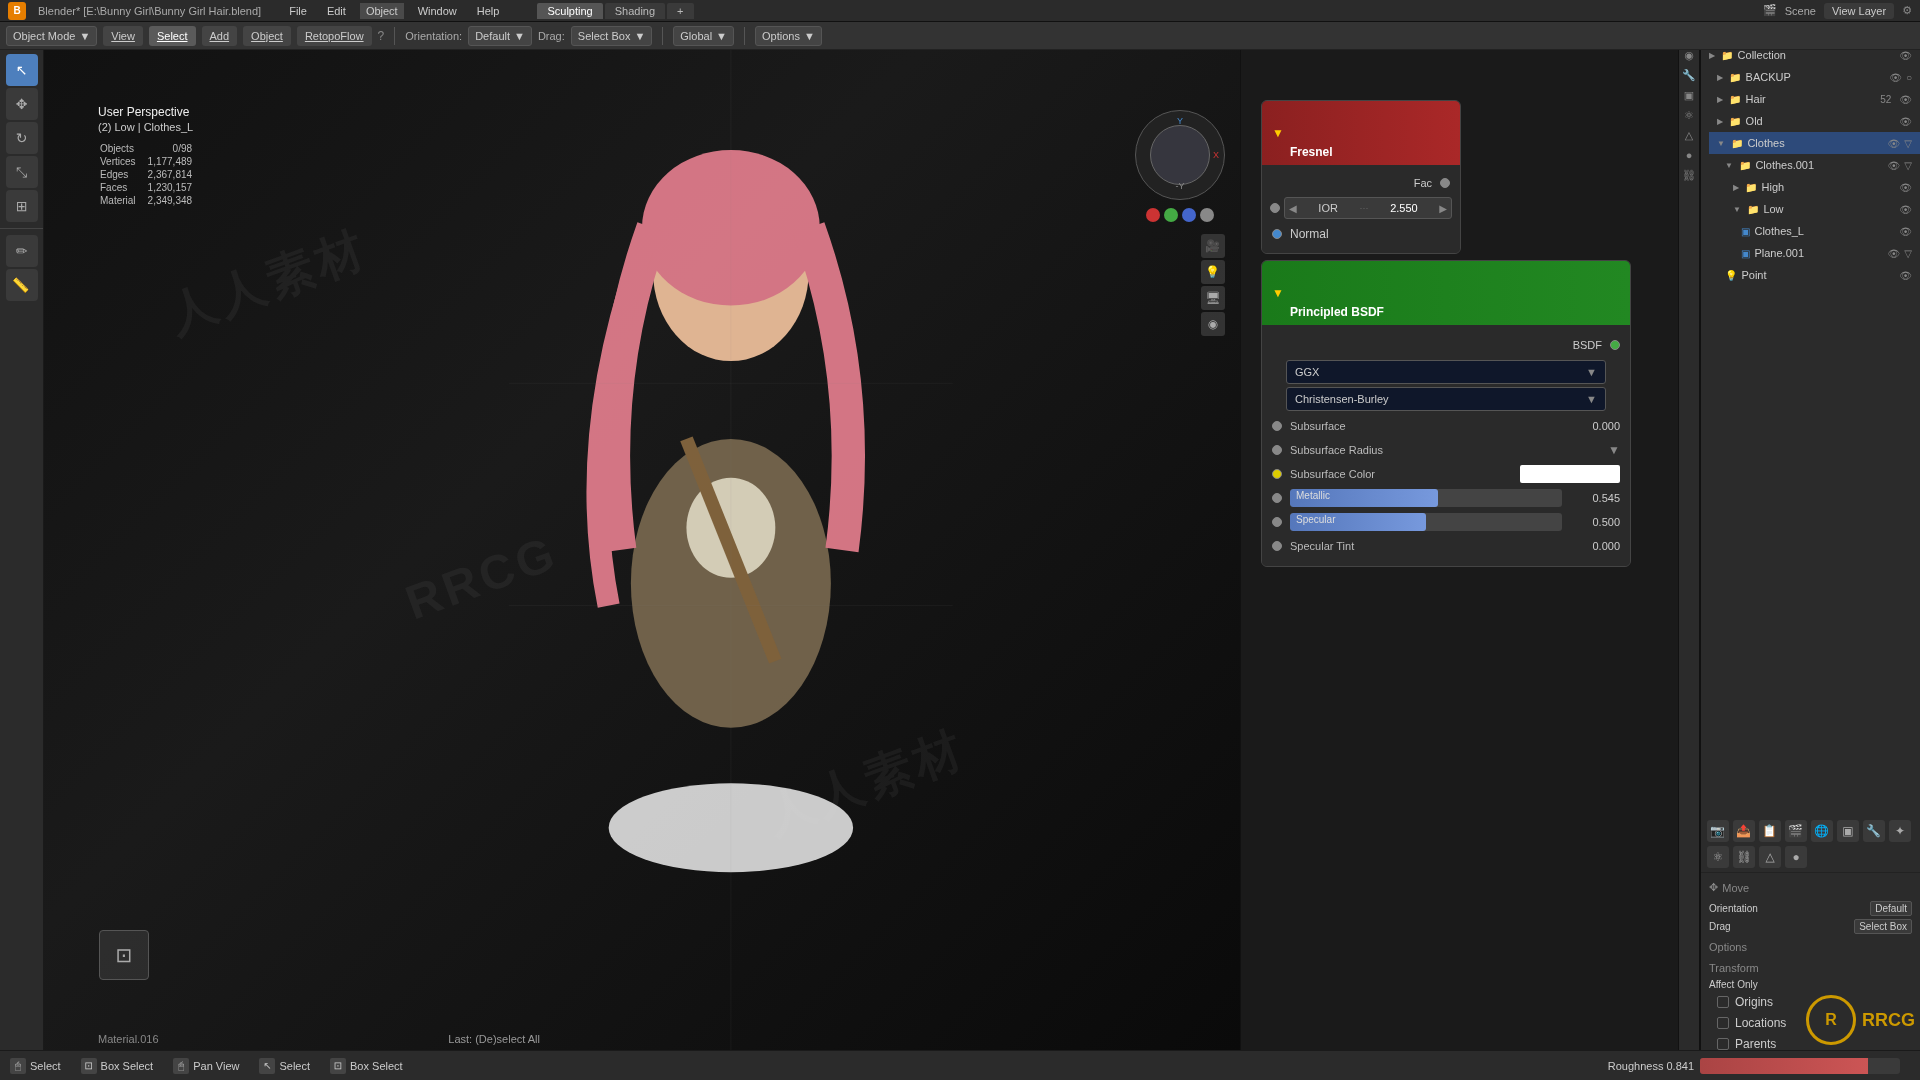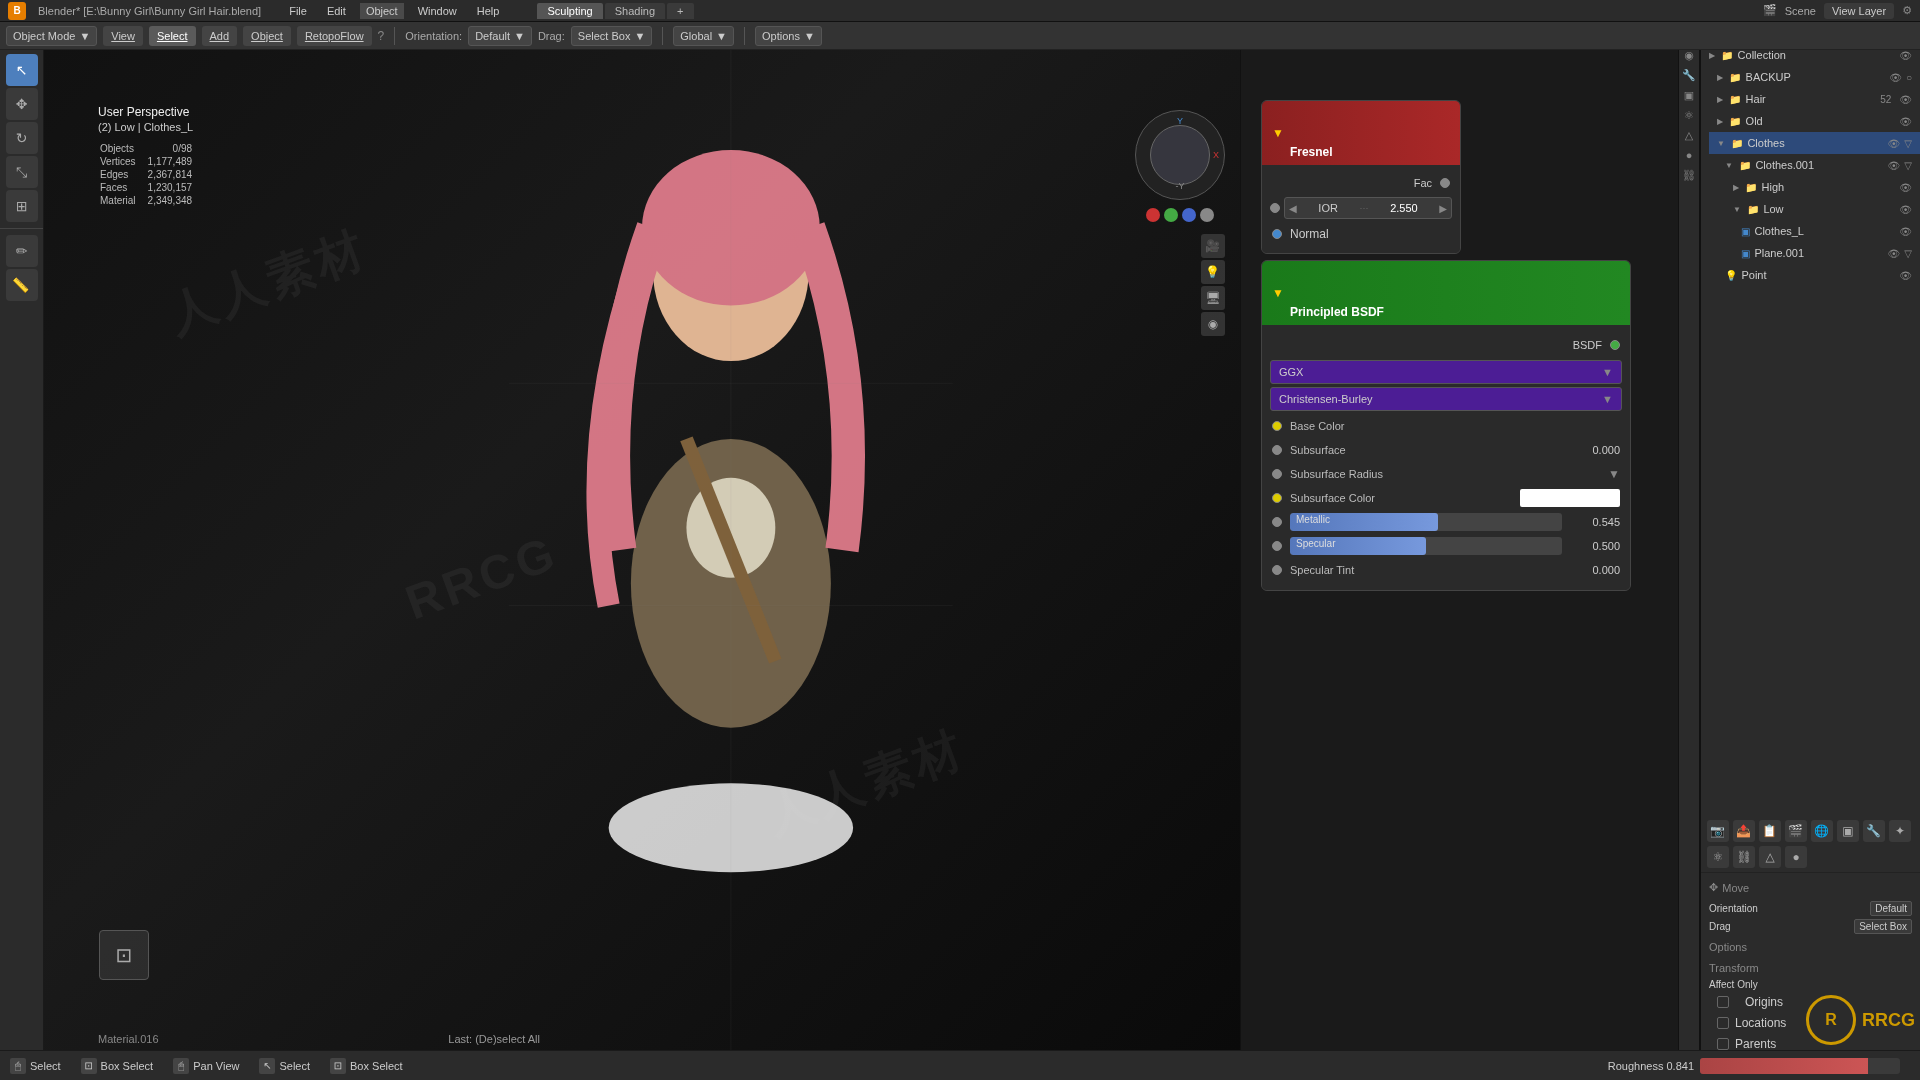--- a/index.html
+++ b/index.html
@@ -296,22 +296,22 @@
       z-index: 10;
     }
     .node-bsdf-output {
       display: flex;
       align-items: center;
       justify-content: flex-end;
       padding: 6px 10px;
       gap: 8px;
     }
     .dropdown-row {
-      margin: 3px 8px;
-      background: #4c1d95;
+      margin: 3px 24px;
+      background: #0f172a;
       border: 1px solid #555;
       border-radius: 3px;
       padding: 4px 8px;
       display: flex; align-items: center; justify-content: space-between;
       cursor: pointer; font-size: 11px; color: #ccc; height: 24px;
     }
     .dropdown-arrow { color: #888; }
     .property-row {
       display: flex;
       align-items: center;
@@ -777,24 +777,20 @@
         <div class="dropdown-row">
           <span>GGX</span>
           <span class="dropdown-arrow">▼</span>
         </div>
 
         <div class="dropdown-row">
           <span>Christensen-Burley</span>
           <span class="dropdown-arrow">▼</span>
         </div>
 
-        <div class="property-row">
-          <div class="socket socket-yellow"></div>
-          <span class="prop-label">Base Color</span>
-        </div>
 
         <div class="property-row">
           <div class="socket socket-gray"></div>
           <span class="prop-label">Subsurface</span>
           <span class="prop-value">0.000</span>
         </div>
 
         <div class="property-row">
           <div class="socket socket-gray"></div>
           <span class="prop-label">Subsurface Radius</span>
@@ -966,21 +962,21 @@
     </div>
     <div class="props-inner-field">
       <span>Drag</span>
       <div class="prop-field-value">Select Box</div>
     </div>
     <div style="font-size:11px; color:#888; padding:4px 0;">Options</div>
     <div style="font-size:11px; color:#888; padding:2px 0;">Transform</div>
     <div class="props-inner-field">
       <span>Affect Only</span>
     </div>
-    <div style="display:flex; align-items:center; gap:16px; padding:2px 8px;">
+    <div style="display:flex; align-items:center; gap:6px; padding:2px 8px;">
       <div class="checkbox"></div>
       <span>Origins</span>
     </div>
     <div style="display:flex; align-items:center; gap:6px; padding:2px 8px;">
       <div class="checkbox"></div>
       <span>Locations</span>
     </div>
     <div style="display:flex; align-items:center; gap:6px; padding:2px 8px;">
       <div class="checkbox"></div>
       <span>Parents</span>

